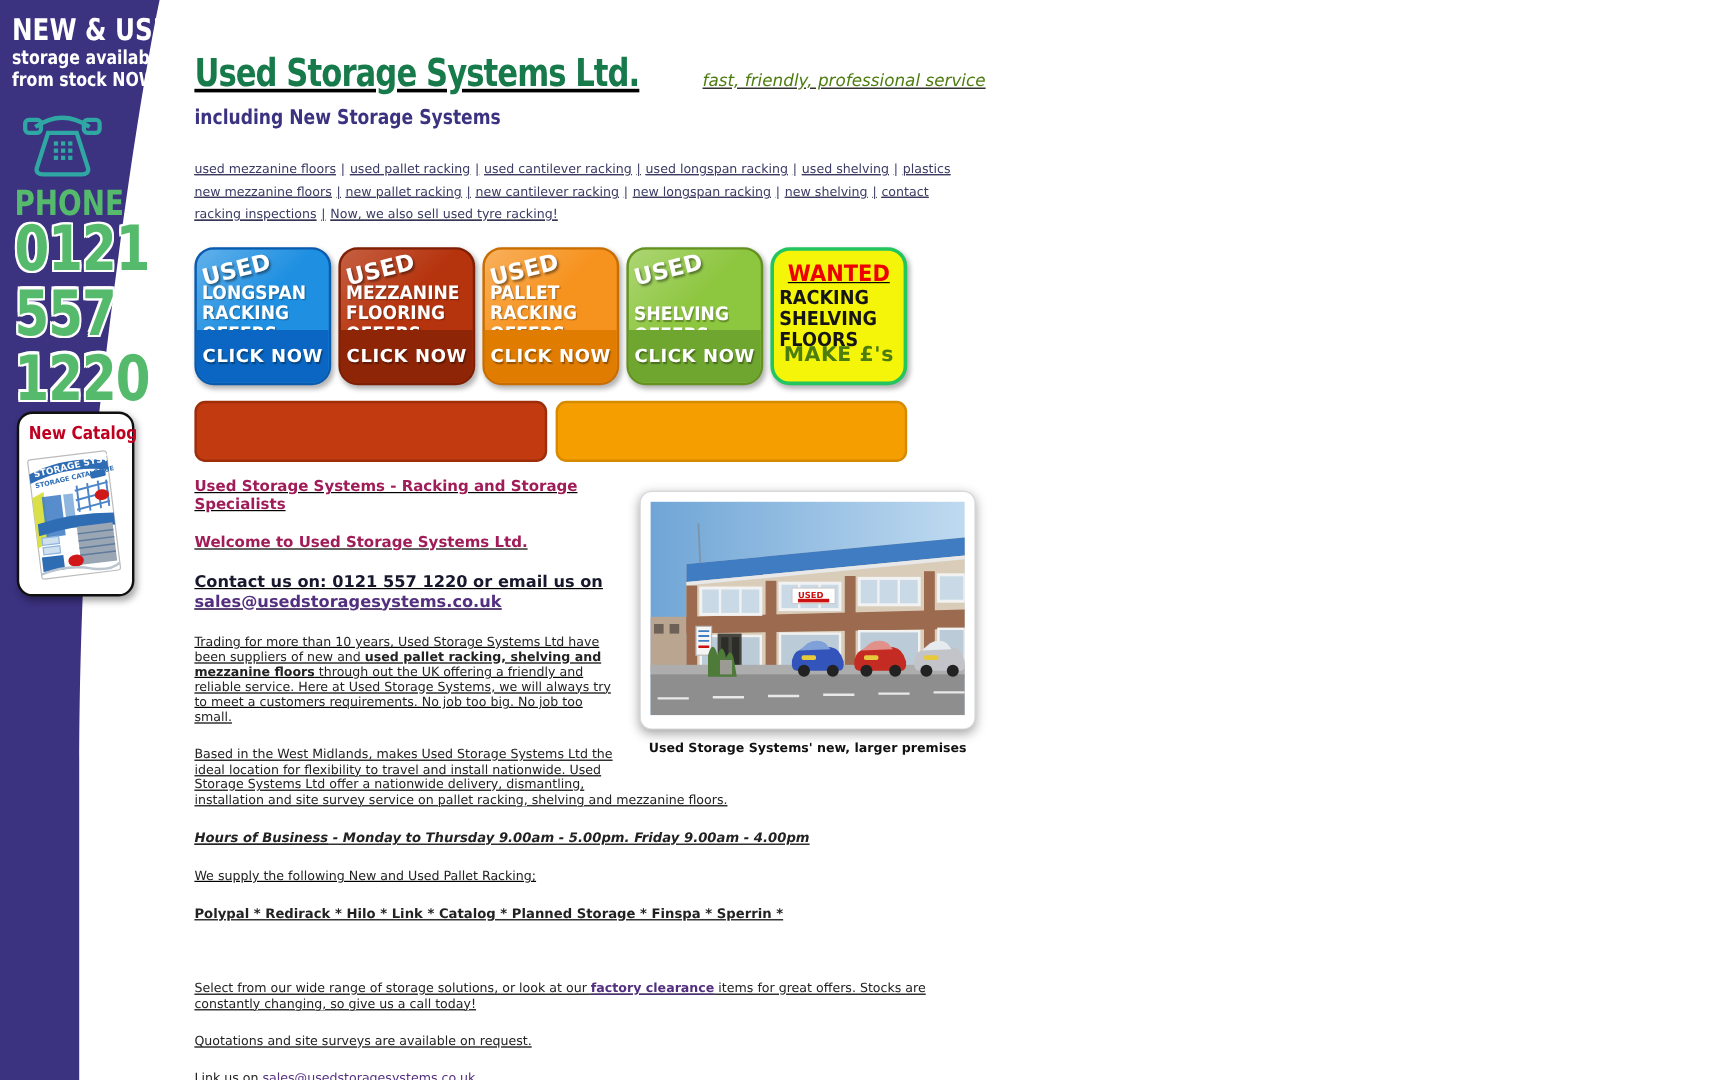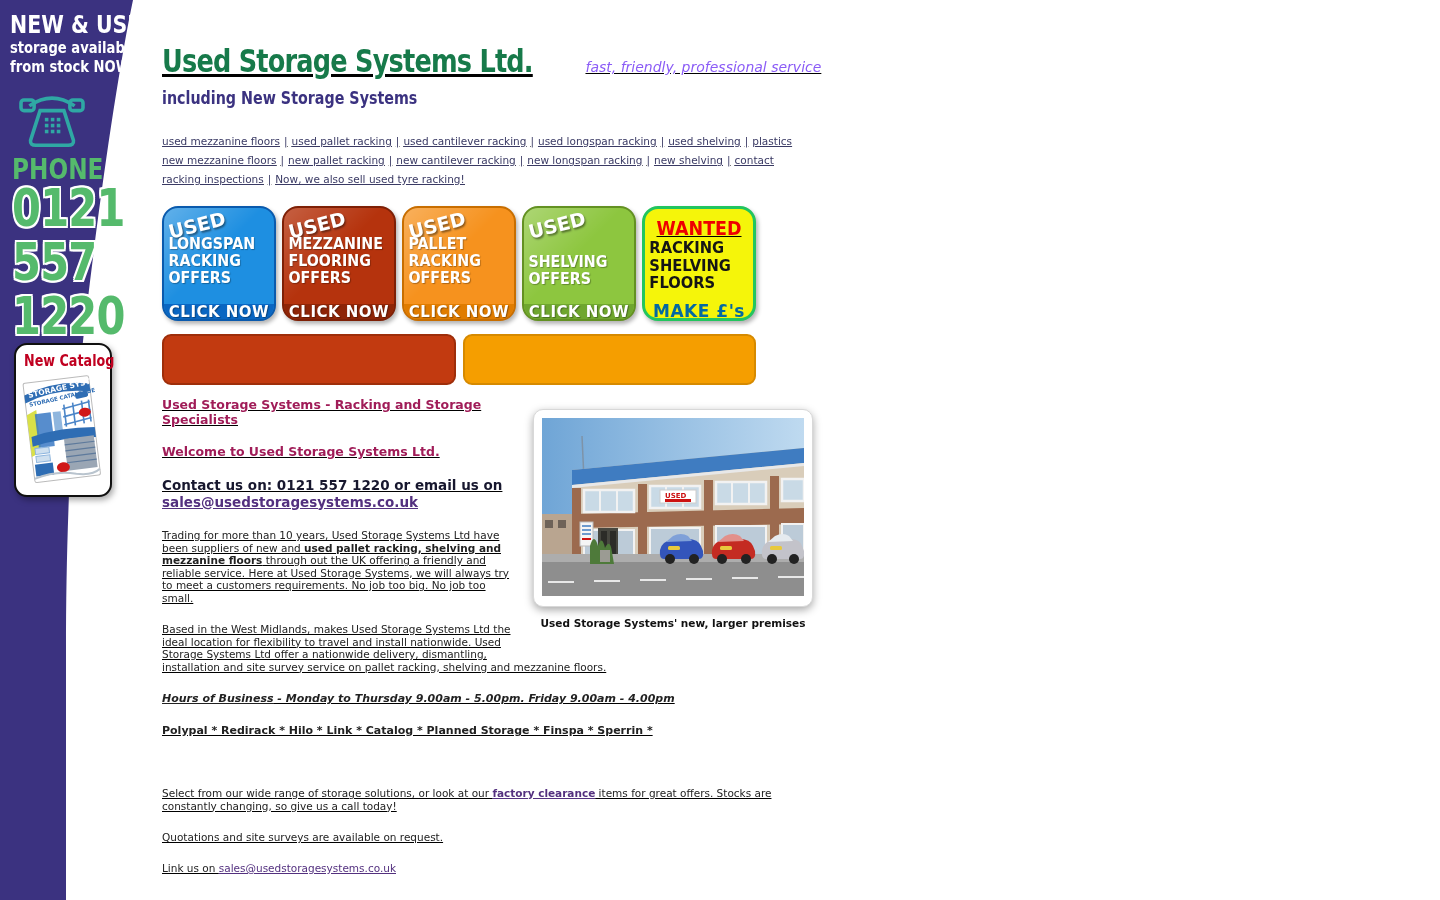--- a/index.html
+++ b/index.html
@@ -23,52 +23,52 @@
   .catalog { position:absolute; left:14px; top:343px; width:98px; height:154px; background:#fff;
              border:2px solid #101010; border-radius:13px; z-index:3; text-align:center;
              box-shadow:2px 3px 6px rgba(0,0,0,.35); cursor:pointer; }
   .catalog-title { color:#C00020; font-weight:bold; font-size:15px; margin-top:7px; display:inline-block; transform:scaleX(.85); white-space:nowrap; }
 
   
   .main { position:absolute; left:162px; top:12px; width:652px; padding-top:30px; z-index:2;text-decoration:underline; }
 
   .title-row { display:flex; align-items:baseline; white-space:nowrap; }
   .site-title { color:#177A4A; font-weight:bold; font-size:32px; letter-spacing:-1px; display:inline-block; transform:scaleX(.80); transform-origin:left bottom; }
-  .tagline { color:#8b5cf6; font-style:italic; font-size:14px; margin-left:-40px; }
+  .tagline { color:#4d7c0f; font-style:italic; font-size:14px; margin-left:-40px; }
   .subtitle { color:#3B3280; font-weight:bold; font-size:17px; margin-top:8px; display:inline-block; transform:scaleX(.84); transform-origin:left top; white-space:nowrap; }
 
   .nav { margin-top:24px; font-size:10.5px; line-height:19px; color:#3A3A64; }
   .nav-line { white-space:nowrap; }
   .nav a, .nav .navlink { color:#3A3A64; text-decoration:underline; cursor:pointer; }
   .nav .sep { text-decoration:none; margin:0 4px; }
 
   
   .promos { margin-top:17px; display:flex; gap:6px; }
   .promo { width:114px; height:115px; border-radius:16px; position:relative; overflow:hidden;
            box-shadow:2px 3px 4px rgba(0,0,0,.30); cursor:pointer; flex:none; }
   .promo .tag { position:absolute; top:6px; left:4px; color:#fff; font-weight:bold; font-size:19px;
                 transform:rotate(-14deg); text-shadow:1px 2px 2px rgba(0,0,0,.45); letter-spacing:0; }
   .promo .plines { position:absolute; top:28px; left:0; right:0; text-align:left; color:#fff;
                    font-weight:bold; font-size:15.5px; line-height:17px; text-shadow:1px 1px 1px rgba(0,0,0,.30); }
   .promo .plines span { display:block; transform:scaleX(.92); }
-  .promo .cta { position:absolute; bottom:0; left:0; right:0; height:15px; display:flex; align-items:center;
+  .promo .cta { position:absolute; bottom:0; left:0; right:0; height:44px; display:flex; align-items:center;
                 justify-content:center; color:#fff; font-weight:bold; font-size:15px; letter-spacing:.5px;
                 text-shadow:1px 1px 1px rgba(0,0,0,.35); }
   .p-blue   { background:linear-gradient(135deg, rgba(255,255,255,.30), rgba(255,255,255,0) 45%), #1E8FE1; border:2px solid #0A5AAD; }
   .p-blue .cta   { background:#0A66C2; }
   .p-red    { background:linear-gradient(135deg, rgba(255,255,255,.22), rgba(255,255,255,0) 45%), #B5330D; border:2px solid #7E2006; }
   .p-red .cta    { background:#8E2507; }
   .p-orange { background:linear-gradient(135deg, rgba(255,255,255,.28), rgba(255,255,255,0) 45%), #F6921E; border:2px solid #C86E00; }
   .p-orange .cta { background:#E07C00; }
   .p-green  { background:linear-gradient(135deg, rgba(255,255,255,.28), rgba(255,255,255,0) 45%), #8DC63F; border:2px solid #639122; }
   .p-green .cta  { background:#6FA62F; }
   .p-wanted { background:#F5F50A; border:3px solid #22c55e; }
   .p-wanted .w-head { margin-top:8px; text-align:center; color:#EE0000; font-weight:bold; font-size:19px; transform:scaleX(.92); }
   .p-wanted .plines { top:30px; color:#151515; text-shadow:none; font-size:16px; line-height:17.5px; }
-  .p-wanted .cta { color:#0369a1; text-shadow:none; font-size:17px; }
+  .p-wanted .cta { color:#4d7c0f; text-shadow:none; font-size:17px; }
 
   
   .bars { margin-top:13px; display:flex; gap:7px; }
   .bar { height:51px; border-radius:9px; cursor:pointer; }
   .bar-red    { width:294px; background:#C23A10; border:2px solid #9E2E0A; }
   .bar-orange { width:293px; background:#F59E00; border:2px solid #D68A00; }
 
   
   .content { margin-top:12px; font-size:10.5px; color:#222; }
   .photo-float { float:right; width:282px; height:244px; margin:12px 0 6px 16px; text-align:center; }
@@ -317,20 +317,21 @@
     <div class="h-crimson welcome">Welcome to Used Storage Systems Ltd.</div>
 
     <div class="contact"><span>Contact us on: 0121 557 1220 or email us on </span><span class="plink">sales@usedstoragesystems.co.uk</span></div>
 
     <p class="para"><span>Trading for more than 10 years, Used Storage Systems Ltd have been suppliers of new and </span><b>used pallet racking, shelving and mezzanine floors</b><span> through out the UK offering a friendly and reliable service. Here at Used Storage Systems, we will always try to meet a customers requirements. No job too big. No job too small.</span></p>
 
     <p class="para">Based in the West Midlands, makes Used Storage Systems Ltd the ideal location for flexibility to travel and install nationwide. Used Storage Systems Ltd offer a nationwide delivery, dismantling, installation and site survey service on pallet racking, shelving and mezzanine floors.</p>
 
     <p class="hours"><span class="u">Hours of Business</span><span> - Monday to Thursday 9.00am - 5.00pm. Friday 9.00am - 4.00pm</span></p>
 
+    <p class="supply">We supply the following New and Used Pallet Racking;</p>
 
     <p class="brands">Polypal * Redirack * Hilo * Link * Catalog * Planned Storage * Finspa * Sperrin *</p>
 
     <p class="select-p"><span>Select from our wide range of storage solutions, or look at our </span><span class="plink">factory clearance</span><span> items for great offers. Stocks are constantly changing, so give us a call today!</span></p>
 
     <p class="quotes">Quotations and site surveys are available on request.</p>
 
     <p class="email-p"><span>Link us on </span><span class="plink">sales@usedstoragesystems.co.uk</span></p>
 
   </div>

